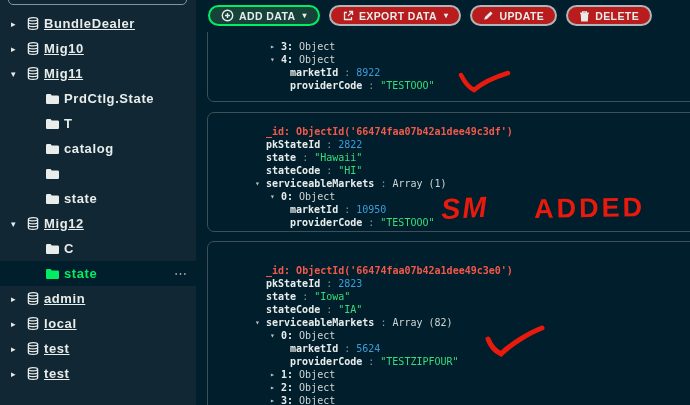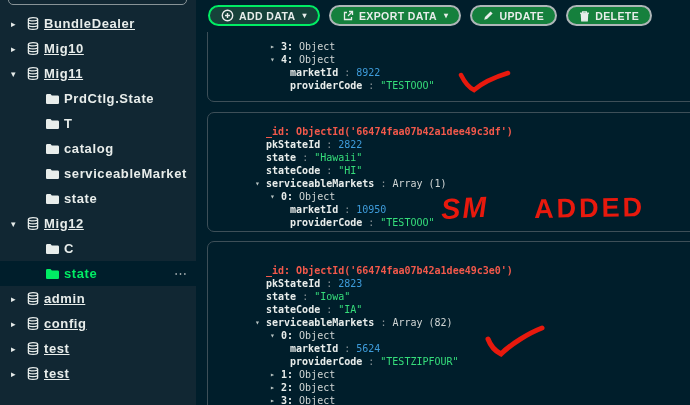--- a/index.html
+++ b/index.html
@@ -22,21 +22,21 @@
   .srow.selected .foldericon{color:#00ED64;}
   .srow .more{position:absolute;right:8px;color:#C1C7C6;font-size:13px;font-weight:400;letter-spacing:1px;}
 
   
   .toolbar{position:absolute;left:196px;top:0;width:472px;height:32px;
            display:flex;align-items:flex-start;padding:5px 0 0 12px;box-sizing:border-box;gap:9px;}
   .btn{height:21px;border-radius:11px;display:inline-flex;align-items:center;gap:5px;
        padding:0 11px;font-size:10.5px;font-weight:700;color:#E8EDEB;letter-spacing:.4px;
        background:none;font-family:"Liberation Sans",sans-serif;cursor:pointer;white-space:nowrap;}
   .btn.green{background:#16423A;border:2px solid #00ED64;}
-  .btn.dark{background:#15803d;border:2px solid #AEB6B8;}
+  .btn.dark{background:#b91c1c;border:2px solid #AEB6B8;}
   .btn .dd{font-size:8px;margin-left:2px;color:#E8EDEB;}
   .bicon{flex:0 0 auto;}
 
   
   .docview{position:absolute;left:196px;top:32px;width:494px;height:373px;overflow:hidden;}
   .panel{box-sizing:border-box;margin-left:11px;width:505px;
          border:1px solid #3D4F58;border-radius:7px;background:#001E2B;}
   .panel.p0{margin-top:-72px;padding:79px 0 9px 0;}
   .panel.p1{margin-top:10px;padding:12px 0 2px 0;}
   .panel.p2{margin-top:9px;padding:22px 0 12px 0;height:180px;}
@@ -118,21 +118,20 @@
         <div class="srow colrow">
           <svg class="foldericon" width="13" height="10" viewBox="0 0 13 10">
             <path d="M0 1.3C0 .6.6 0 1.3 0h3.2l1.3 1.4h5.9c.7 0 1.3.6 1.3 1.3v6c0 .7-.6 1.3-1.3 1.3H1.3C.6 10 0 9.4 0 8.7V1.3z" fill="currentColor"></path>
           </svg>
           <span class="slabel">catalog</span>
         </div>
         <div class="srow colrow">
           <svg class="foldericon" width="13" height="10" viewBox="0 0 13 10">
             <path d="M0 1.3C0 .6.6 0 1.3 0h3.2l1.3 1.4h5.9c.7 0 1.3.6 1.3 1.3v6c0 .7-.6 1.3-1.3 1.3H1.3C.6 10 0 9.4 0 8.7V1.3z" fill="currentColor"></path>
           </svg>
-          <span class="slabel">serviceableMarket</span>
         </div>
         <div class="srow colrow">
           <svg class="foldericon" width="13" height="10" viewBox="0 0 13 10">
             <path d="M0 1.3C0 .6.6 0 1.3 0h3.2l1.3 1.4h5.9c.7 0 1.3.6 1.3 1.3v6c0 .7-.6 1.3-1.3 1.3H1.3C.6 10 0 9.4 0 8.7V1.3z" fill="currentColor"></path>
           </svg>
           <span class="slabel">state</span>
         </div>
         <div class="srow">
           <span class="caret">▾</span>
           <svg class="dbicon" width="12" height="13" viewBox="0 0 12 13" fill="none" stroke="#E8EDEB" stroke-width="1.3">
@@ -167,21 +166,21 @@
           <span class="slabel-db">admin</span>
         </div>
         <div class="srow">
           <span class="caret">▸</span>
           <svg class="dbicon" width="12" height="13" viewBox="0 0 12 13" fill="none" stroke="#E8EDEB" stroke-width="1.3">
             <ellipse cx="6" cy="2.3" rx="4.6" ry="1.6"></ellipse>
             <path d="M1.4 2.3v8.4c0 .9 2.1 1.6 4.6 1.6s4.6-.7 4.6-1.6V2.3"></path>
             <path d="M1.4 5.2c0 .9 2.1 1.6 4.6 1.6s4.6-.7 4.6-1.6"></path>
             <path d="M1.4 8.1c0 .9 2.1 1.6 4.6 1.6s4.6-.7 4.6-1.6"></path>
           </svg>
-          <span class="slabel-db">config</span>
+          <span class="slabel-db">local</span>
         </div>
         <div class="srow">
           <span class="caret">▸</span>
           <svg class="dbicon" width="12" height="13" viewBox="0 0 12 13" fill="none" stroke="#E8EDEB" stroke-width="1.3">
             <ellipse cx="6" cy="2.3" rx="4.6" ry="1.6"></ellipse>
             <path d="M1.4 2.3v8.4c0 .9 2.1 1.6 4.6 1.6s4.6-.7 4.6-1.6V2.3"></path>
             <path d="M1.4 5.2c0 .9 2.1 1.6 4.6 1.6s4.6-.7 4.6-1.6"></path>
             <path d="M1.4 8.1c0 .9 2.1 1.6 4.6 1.6s4.6-.7 4.6-1.6"></path>
           </svg>
           <span class="slabel-db">test</span>

